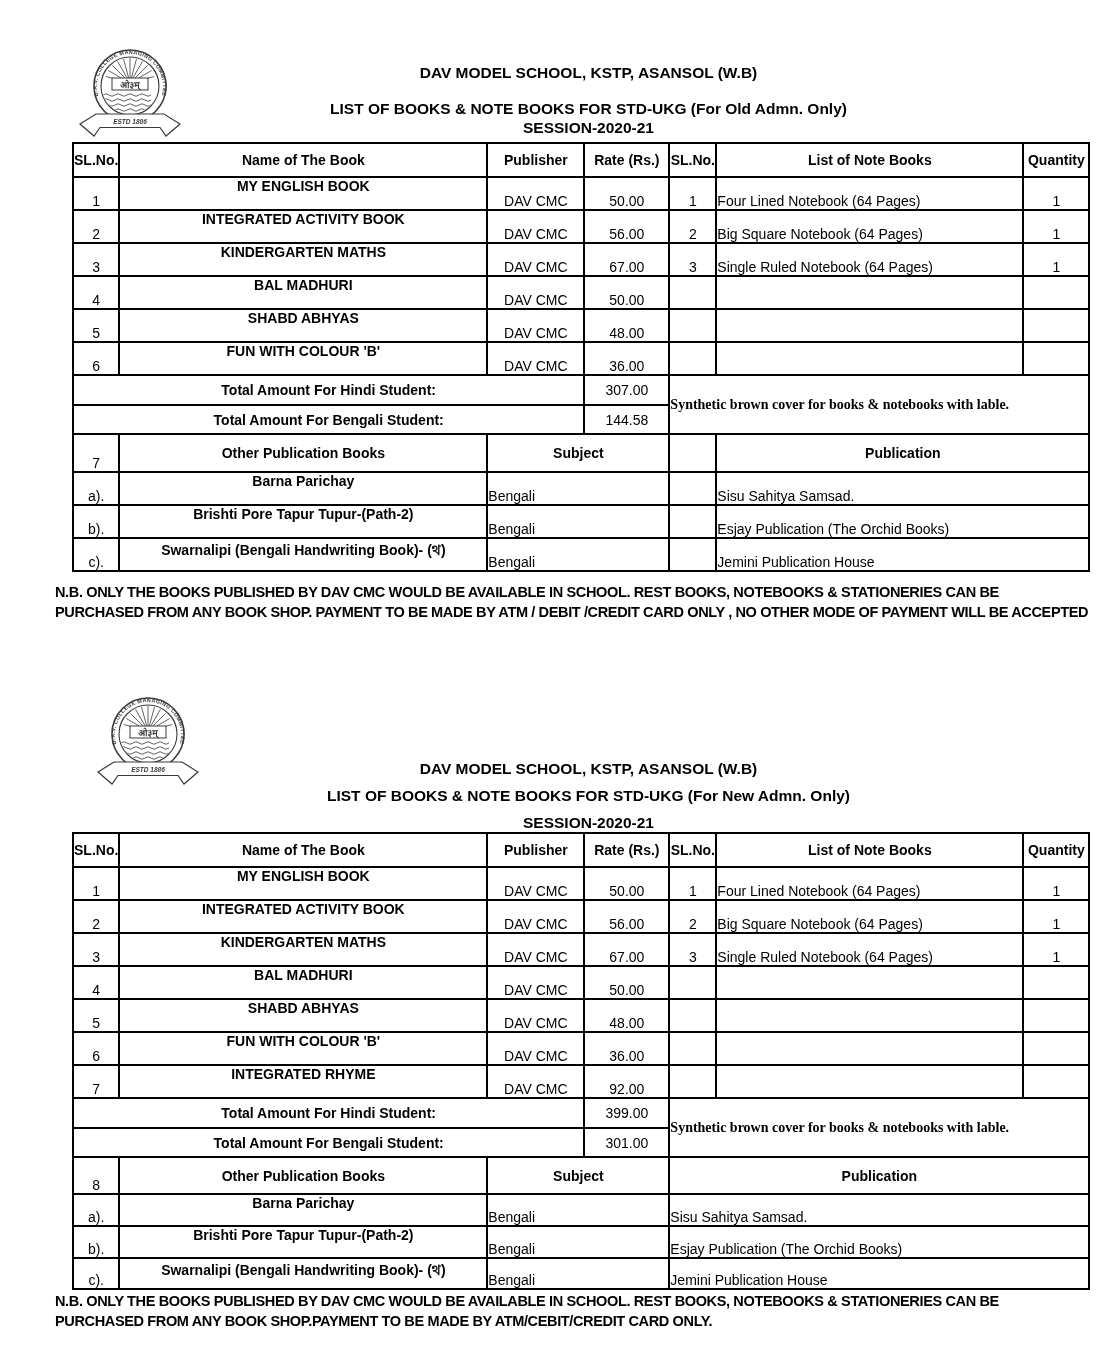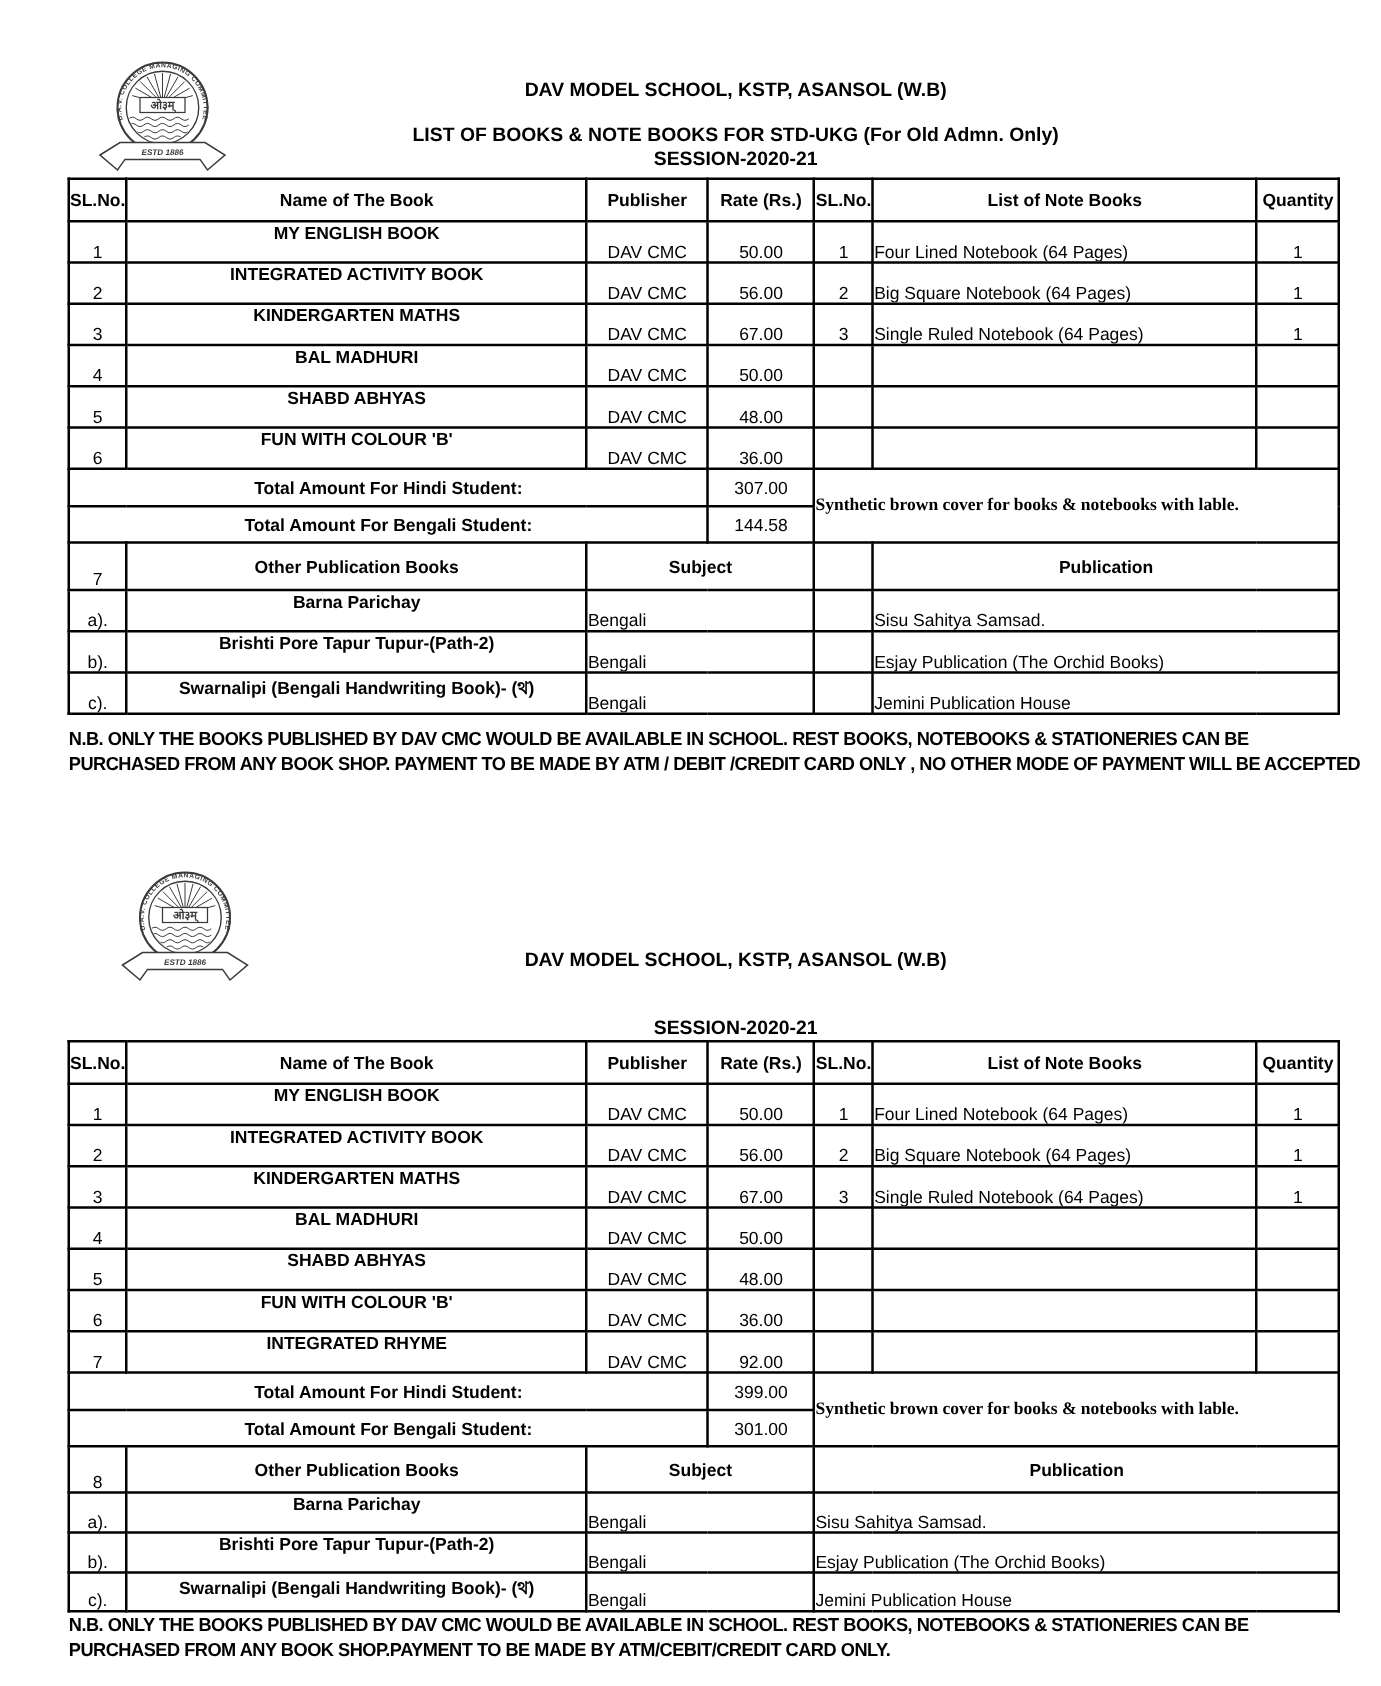--- a/index.html
+++ b/index.html
@@ -1,20 +1,20 @@
 <!DOCTYPE html>
 <html><head>
 <meta charset="utf-8">
 <style>
   html,body{margin:0;padding:0;background:#fff;}
   .page{position:relative;width:1105px;height:1349px;background:#fff;color:#000;
         font-family:"Liberation Sans",sans-serif;overflow:hidden;}
   .ttl{position:absolute;left:72px;right:0;text-align:center;font-weight:bold;font-size:15.5px;}
   .logo{position:absolute;}
-  table.tb{border-collapse:collapse;table-layout:fixed;position:absolute;left:54px;background:#fff;}
+  table.tb{border-collapse:collapse;table-layout:fixed;position:absolute;left:72px;background:#fff;}
   table.tb td{border:2px solid #000;padding:0;font-size:14px;overflow:hidden;white-space:nowrap;}
   td.hd{font-weight:bold;text-align:center;vertical-align:middle;padding:2px;}
   td.slc{text-align:center;vertical-align:bottom;padding:0 0 5px 0;font-size:13.5px;}
   td.bname{font-weight:bold;vertical-align:top;text-align:center;padding:1px 0 0 4px;}
   td.pubc{text-align:center;vertical-align:bottom;padding-bottom:4px;}
   td.nbn{text-align:left;vertical-align:bottom;padding:0 0 6px 5px;}
   td.qtyc{text-align:center;vertical-align:bottom;padding-bottom:7px;}
   td.totlbl{font-weight:bold;text-align:center;vertical-align:middle;font-size:14.5px;border-radius:12px;}
   td.totval{font-weight:normal;text-align:center;vertical-align:middle;font-size:14.5px;}
   td.cover{font-family:"Liberation Serif",serif;font-weight:bold;font-size:15.5px;
@@ -220,20 +220,21 @@
     <rect x="40" y="30" width="36" height="12" fill="#fff" stroke="#3a3a3a" stroke-width="1"></rect>
     <text x="58" y="39.5" font-size="9" font-weight="bold" text-anchor="middle">ओ३म्</text>
     <text font-size="5.4" letter-spacing="0.4" font-weight="bold">
       <textPath href="#arc2" startOffset="50%" text-anchor="middle">D.A.V. COLLEGE MANAGING COMMITTEE</textPath>
     </text>
     <path d="M8 76 L24 66 L92 66 L108 76 L94 88 L88 79.5 L28 79.5 L22 88 Z" fill="#fff" stroke="#3a3a3a" stroke-width="1.2"></path>
     <text x="58" y="76" font-size="6.5" font-weight="bold" font-style="italic" text-anchor="middle">ESTD 1886</text>
   </svg>
 
   <div class="ttl" style="top:760px;">DAV MODEL SCHOOL, KSTP, ASANSOL (W.B)</div>
+  <div class="ttl" style="top:787px;">LIST OF BOOKS &amp; NOTE BOOKS FOR STD-UKG (For New Admn. Only)</div>
   <div class="ttl" style="top:814px;">SESSION-2020-21</div>
 
   <table class="tb" style="top:832px;">
     <colgroup>
       <col style="width:45px">
         <col style="width:368px">
         <col style="width:97px">
         <col style="width:85px">
       <col style="width:47px">
         <col style="width:307px">

